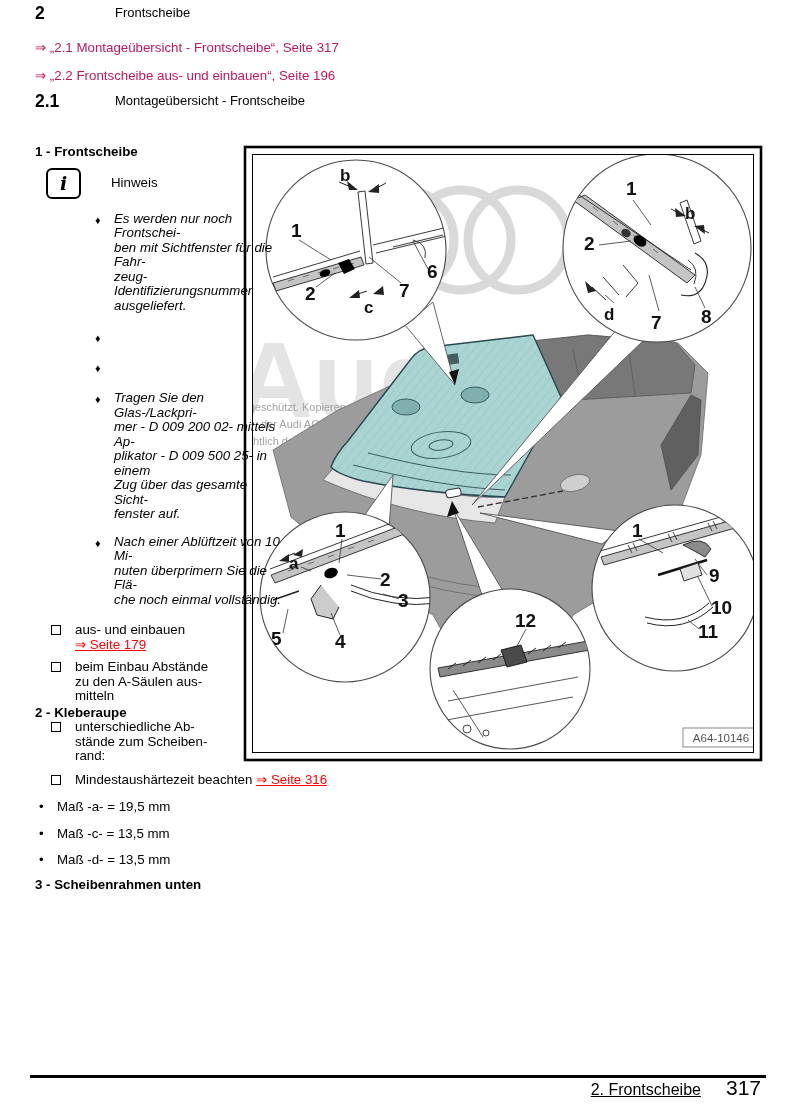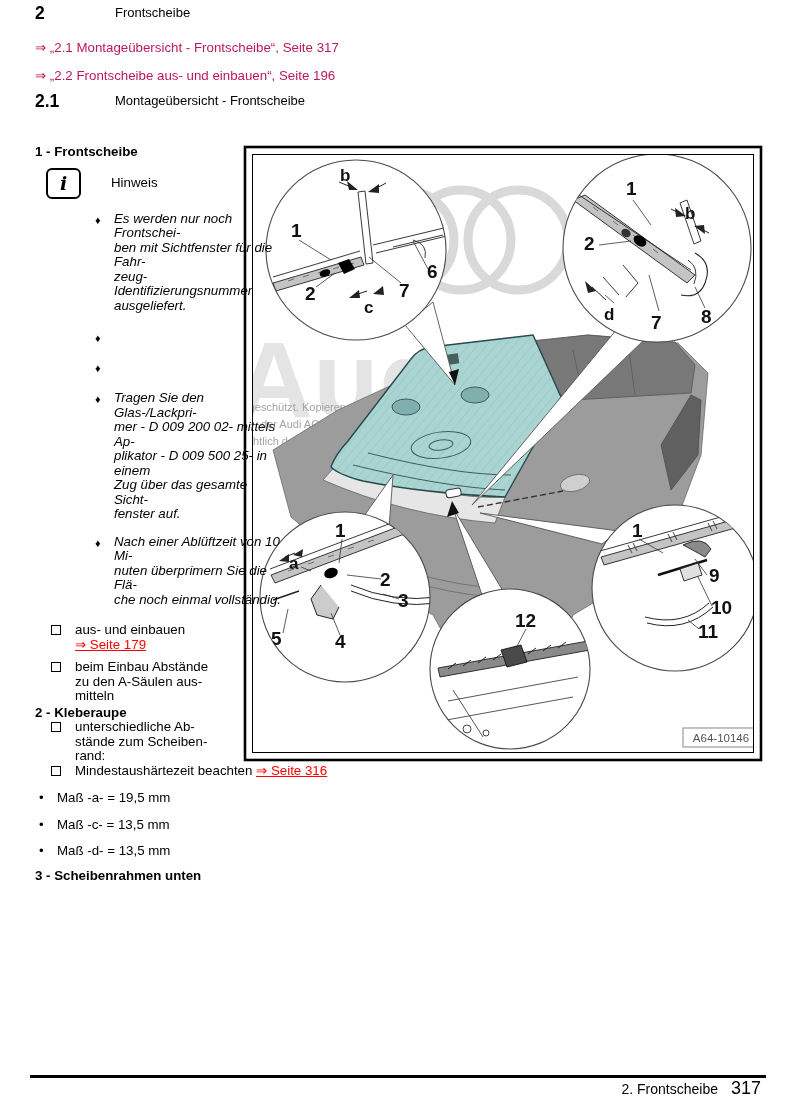--- a/index.html
+++ b/index.html
@@ -25,22 +25,22 @@
   .dot .b{width:18px;flex:none;}
   .redlink{color:#f00;text-decoration:underline;cursor:pointer;}
   .hinweis{display:flex;align-items:center;margin-left:11px;}
   .info-ic{width:31px;height:27px;border:2.6px solid #000;border-radius:6px;background:#fff;
            display:flex;align-items:center;justify-content:center;
            font-family:"DejaVu Serif",serif;font-style:italic;font-weight:bold;font-size:19px;flex:none;}
   .hinweis .lbl{margin-left:30px;}
   
   #f-rule{left:30px;top:1075px;width:736px;height:2.6px;background:#000;}
   #footer{top:1081px;right:25px;display:flex;align-items:baseline;gap:13px;}
-  #footer .chap{font-size:14px;}
-  #footer .pg{font-size:18px;}
+  #footer .chap{font-size:16px;text-decoration:underline;}
+  #footer .pg{font-size:21px;margin-left:12px;}
   svg text{font-family:"Liberation Sans",sans-serif;}
   .plbl{font-size:19px;font-weight:bold;fill:#111;}
   .dlbl{font-size:17px;font-weight:bold;fill:#111;}
 </style>
 </head>
 <body>
 
 <div class="abs h-num" style="top:6px">2</div>
 <div class="abs h-title" style="top:6px">Frontscheibe</div>
 <div class="abs toclink" style="top:41px">⇒ „2.1 Montageübersicht - Frontscheibe“, Seite 317</div>
@@ -294,21 +294,21 @@
 mitteln</div>
   </div>
 
   <div class="item-title" style="margin-top:2px">2 - Kleberaupe</div>
   <div class="sub" style="">
     <span class="box"></span>
     <div class="pre">unterschiedliche Ab-
 stände zum Scheiben-
 rand:</div>
   </div>
-  <div class="sub" style="">
+  <div class="sub" style="margin-top:9px">
     <span class="box"></span>
     <div><span>Mindestaushärtezeit beachten </span><span class="redlink">⇒ Seite 316</span></div>
   </div>
 
   <div class="dot" style="margin-top:13px">
     <span class="b">•</span>
     <div>Maß -a- = 19,5 mm</div>
   </div>
   <div class="dot" style="margin-top:12px">
     <span class="b">•</span>

